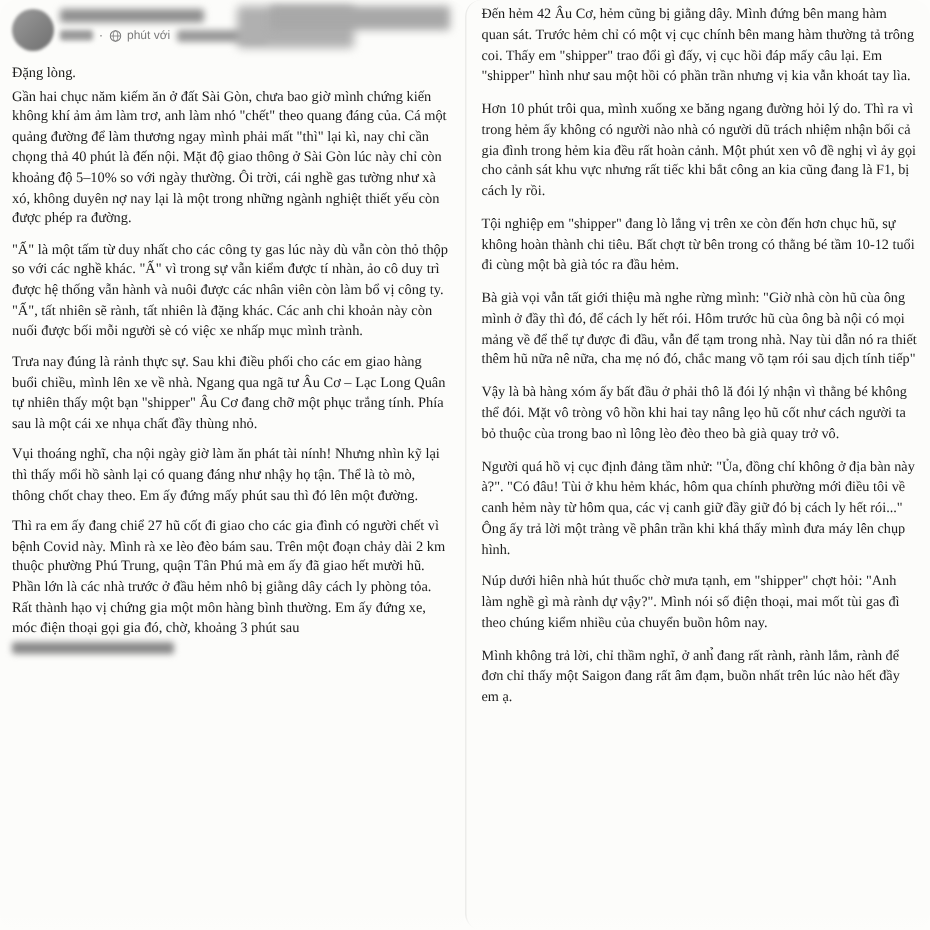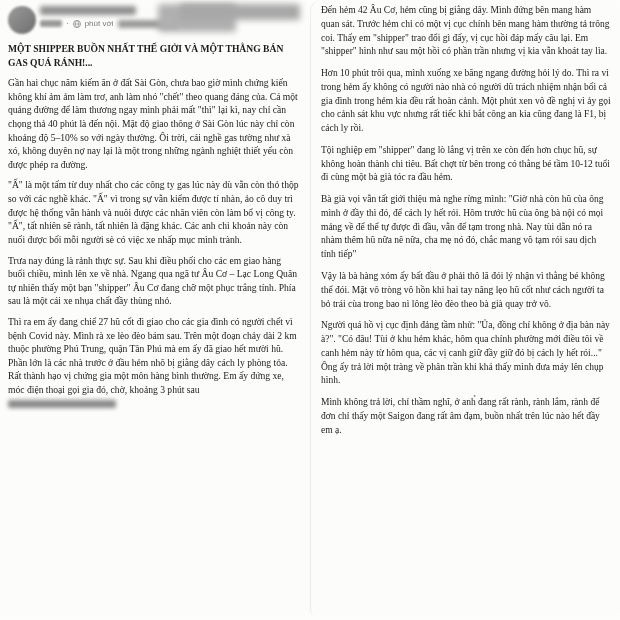--- a/index.html
+++ b/index.html
@@ -185,31 +185,33 @@
             </svg>
           </span>
           <span class="meta-text">phút với</span>
           <span class="meta-blur-wide"></span>
         </div>
       </div>
       <div class="mid-blur"></div>
       <div class="top-right-blur"></div>
     </div>
 
-    <p class="para caps">MỘT SHIPPER BUỒN NHẤT THẾ GIỞI VÀ MỘT THẰNG BÁN GAS QUÁ RÁNH!...</p>
+    <p class="para first">Đặng lòng.</p>
     <p class="para">Gần hai chục năm kiếm ăn ở đất Sài Gòn, chưa bao giờ mình chứng kiến không khí ảm ảm làm trơ, anh làm nhó "chết" theo quang đáng của. Cá một quảng đường để làm thương ngay mình phải mất "thì" lại kì, nay chỉ cần chọng thả 40 phút là đến nội. Mặt độ giao thông ở Sài Gòn lúc này chỉ còn khoảng độ 5–10% so với ngày thường. Ôi trời, cái nghề gas tường như xà xó, không duyên nợ nay lại là một trong những ngành nghiệt thiết yếu còn được phép ra đường.</p>
     <p class="para">"Ấ" là một tấm từ duy nhất cho các công ty gas lúc này dù vẫn còn thỏ thộp so với các nghề khác. "Ấ" vì trong sự vẫn kiểm được tí nhàn, ảo cô duy trì được hệ thống vẫn hành và nuôi được các nhân viên còn làm bổ vị công ty. "Ấ", tất nhiên sẽ rành, tất nhiên là đặng khác. Các anh chi khoản này còn nuối được bối mỗi người sè có việc xe nhấp mục mình trành.</p>
     <p class="para">Trưa nay đúng là rảnh thực sự. Sau khi điều phối cho các em giao hàng buổi chiều, mình lên xe về nhà. Ngang qua ngã tư Âu Cơ – Lạc Long Quân tự nhiên thấy một bạn "shipper" Âu Cơ đang chỡ một phục trắng tính. Phía sau là một cái xe nhụa chất đầy thùng nhỏ.</p>
+    <p class="para">Vụi thoáng nghĩ, cha nội ngày giờ làm ăn phát tài nính! Nhưng nhìn kỹ lại thì thấy mổi hồ sành lại có quang đáng như nhậy họ tận. Thể là tò mò, thông chốt chay theo. Em ấy đứng mấy phút sau thì đó lên một đường.</p>
     <p class="para cut-bottom"><span>Thì ra em ấy đang chiể 27 hũ cốt đi giao cho các gia đình có người chết vì bệnh Covid này. Mình rà xe lèo đèo bám sau. Trên một đoạn chảy dài 2 km thuộc phường Phú Trung, quận Tân Phú mà em ấy đã giao hết mười hũ. Phần lớn là các nhà trước ở đầu hẻm nhô bị giằng dây cách ly phòng tỏa. Rất thành hạo vị chứng gia một môn hàng bình thường. Em ấy đứng xe, móc điện thoại gọi gia đó, chờ, khoảng 3 phút sau</span> <span class="strike-blur"></span></p>
     <div class="fade-bottom"></div>
   </div>
 
   <div class="col col-right">
     <p class="para">Đến hẻm 42 Âu Cơ, hẻm cũng bị giằng dây. Mình đứng bên mang hàm quan sát. Trước hẻm chỉ có một vị cục chính bên mang hàm thường tả trông coi. Thấy em "shipper" trao đổi gì đấy, vị cục hồi đáp mấy câu lại. Em "shipper" hình như sau một hồi có phần trần nhưng vị kia vẫn khoát tay lìa.</p>
     <p class="para">Hơn 10 phút trôi qua, mình xuống xe băng ngang đường hỏi lý do. Thì ra vì trong hẻm ấy không có người nào nhà có người dũ trách nhiệm nhận bối cả gia đình trong hẻm kia đều rất hoàn cảnh. Một phút xen vô đề nghị vì ảy gọi cho cảnh sát khu vực nhưng rất tiếc khi bắt công an kia cũng đang là F1, bị cách ly rồi.</p>
     <p class="para">Tội nghiệp em "shipper" đang lò lắng vị trên xe còn đến hơn chục hũ, sự không hoàn thành chi tiêu. Bất chợt từ bên trong có thằng bé tầm 10-12 tuổi đi cùng một bà già tóc ra đầu hẻm.</p>
-    <p class="para">Bà già vọi vẫn tất giới thiệu mà nghe rừng mình: "Giờ nhà còn hũ cùa ông mình ở đầy thì đó, để cách ly hết rói. Hôm trước hũ cùa ông bà nội có mọi mảng về để thể tự được đi đầu, vẫn để tạm trong nhà. Nay tùi dẫn nó ra nhàm thêm hũ nữa nê nữa, cha mẹ nó đó, chắc mang võ tạm rói sau dịch tính tiếp"</p>
-    <p class="para">Vậy là bà hàng xóm ấy bất đầu ở phải thô lă đói lý nhận vì thằng bé không thể đói. Mặt vô tròng vô hồn khi hai tay nâng lẹo hũ cốt như cách người ta bỏ trái cùa trong bao nì lông lèo đèo theo bà già quay trở vô.</p>
+    <p class="para">Bà già vọi vẫn tất giới thiệu mà nghe rừng mình: "Giờ nhà còn hũ cùa ông mình ở đầy thì đó, để cách ly hết rói. Hôm trước hũ cùa ông bà nội có mọi mảng về để thể tự được đi đầu, vẫn để tạm trong nhà. Nay tùi dẫn nó ra thiết thêm hũ nữa nê nữa, cha mẹ nó đó, chắc mang võ tạm rói sau dịch tính tiếp"</p>
+    <p class="para">Vậy là bà hàng xóm ấy bất đầu ở phải thô lă đói lý nhận vì thằng bé không thể đói. Mặt vô tròng vô hồn khi hai tay nâng lẹo hũ cốt như cách người ta bỏ thuộc cùa trong bao nì lông lèo đèo theo bà già quay trở vô.</p>
     <p class="para">Người quá hồ vị cục định đảng tầm nhử: "Ủa, đồng chí không ở địa bàn này à?". "Có đâu! Tùi ở khu hẻm khác, hôm qua chính phường mới điều tôi về canh hẻm này từ hôm qua, các vị canh giữ đầy giữ đó bị cách ly hết rói..." Ông ấy trả lời một tràng về phân trần khi khá thấy mình đưa máy lên chụp hình.</p>
+    <p class="para">Núp dưới hiên nhà hút thuốc chờ mưa tạnh, em "shipper" chợt hỏi: "Anh làm nghề gì mà rành dự vậy?". Mình nói số điện thoại, mai mốt tùi gas đì theo chúng kiểm nhiều của chuyển buồn hôm nay.</p>
     <p class="para">Mình không trả lời, chỉ thầm nghĩ, ở anh̉ đang rất rành, rành lắm, rành để đơn chỉ thấy một Saigon đang rất âm đạm, buồn nhất trên lúc nào hết đầy em ạ.</p>
   </div>
 
 </div>
 
 </body></html>

